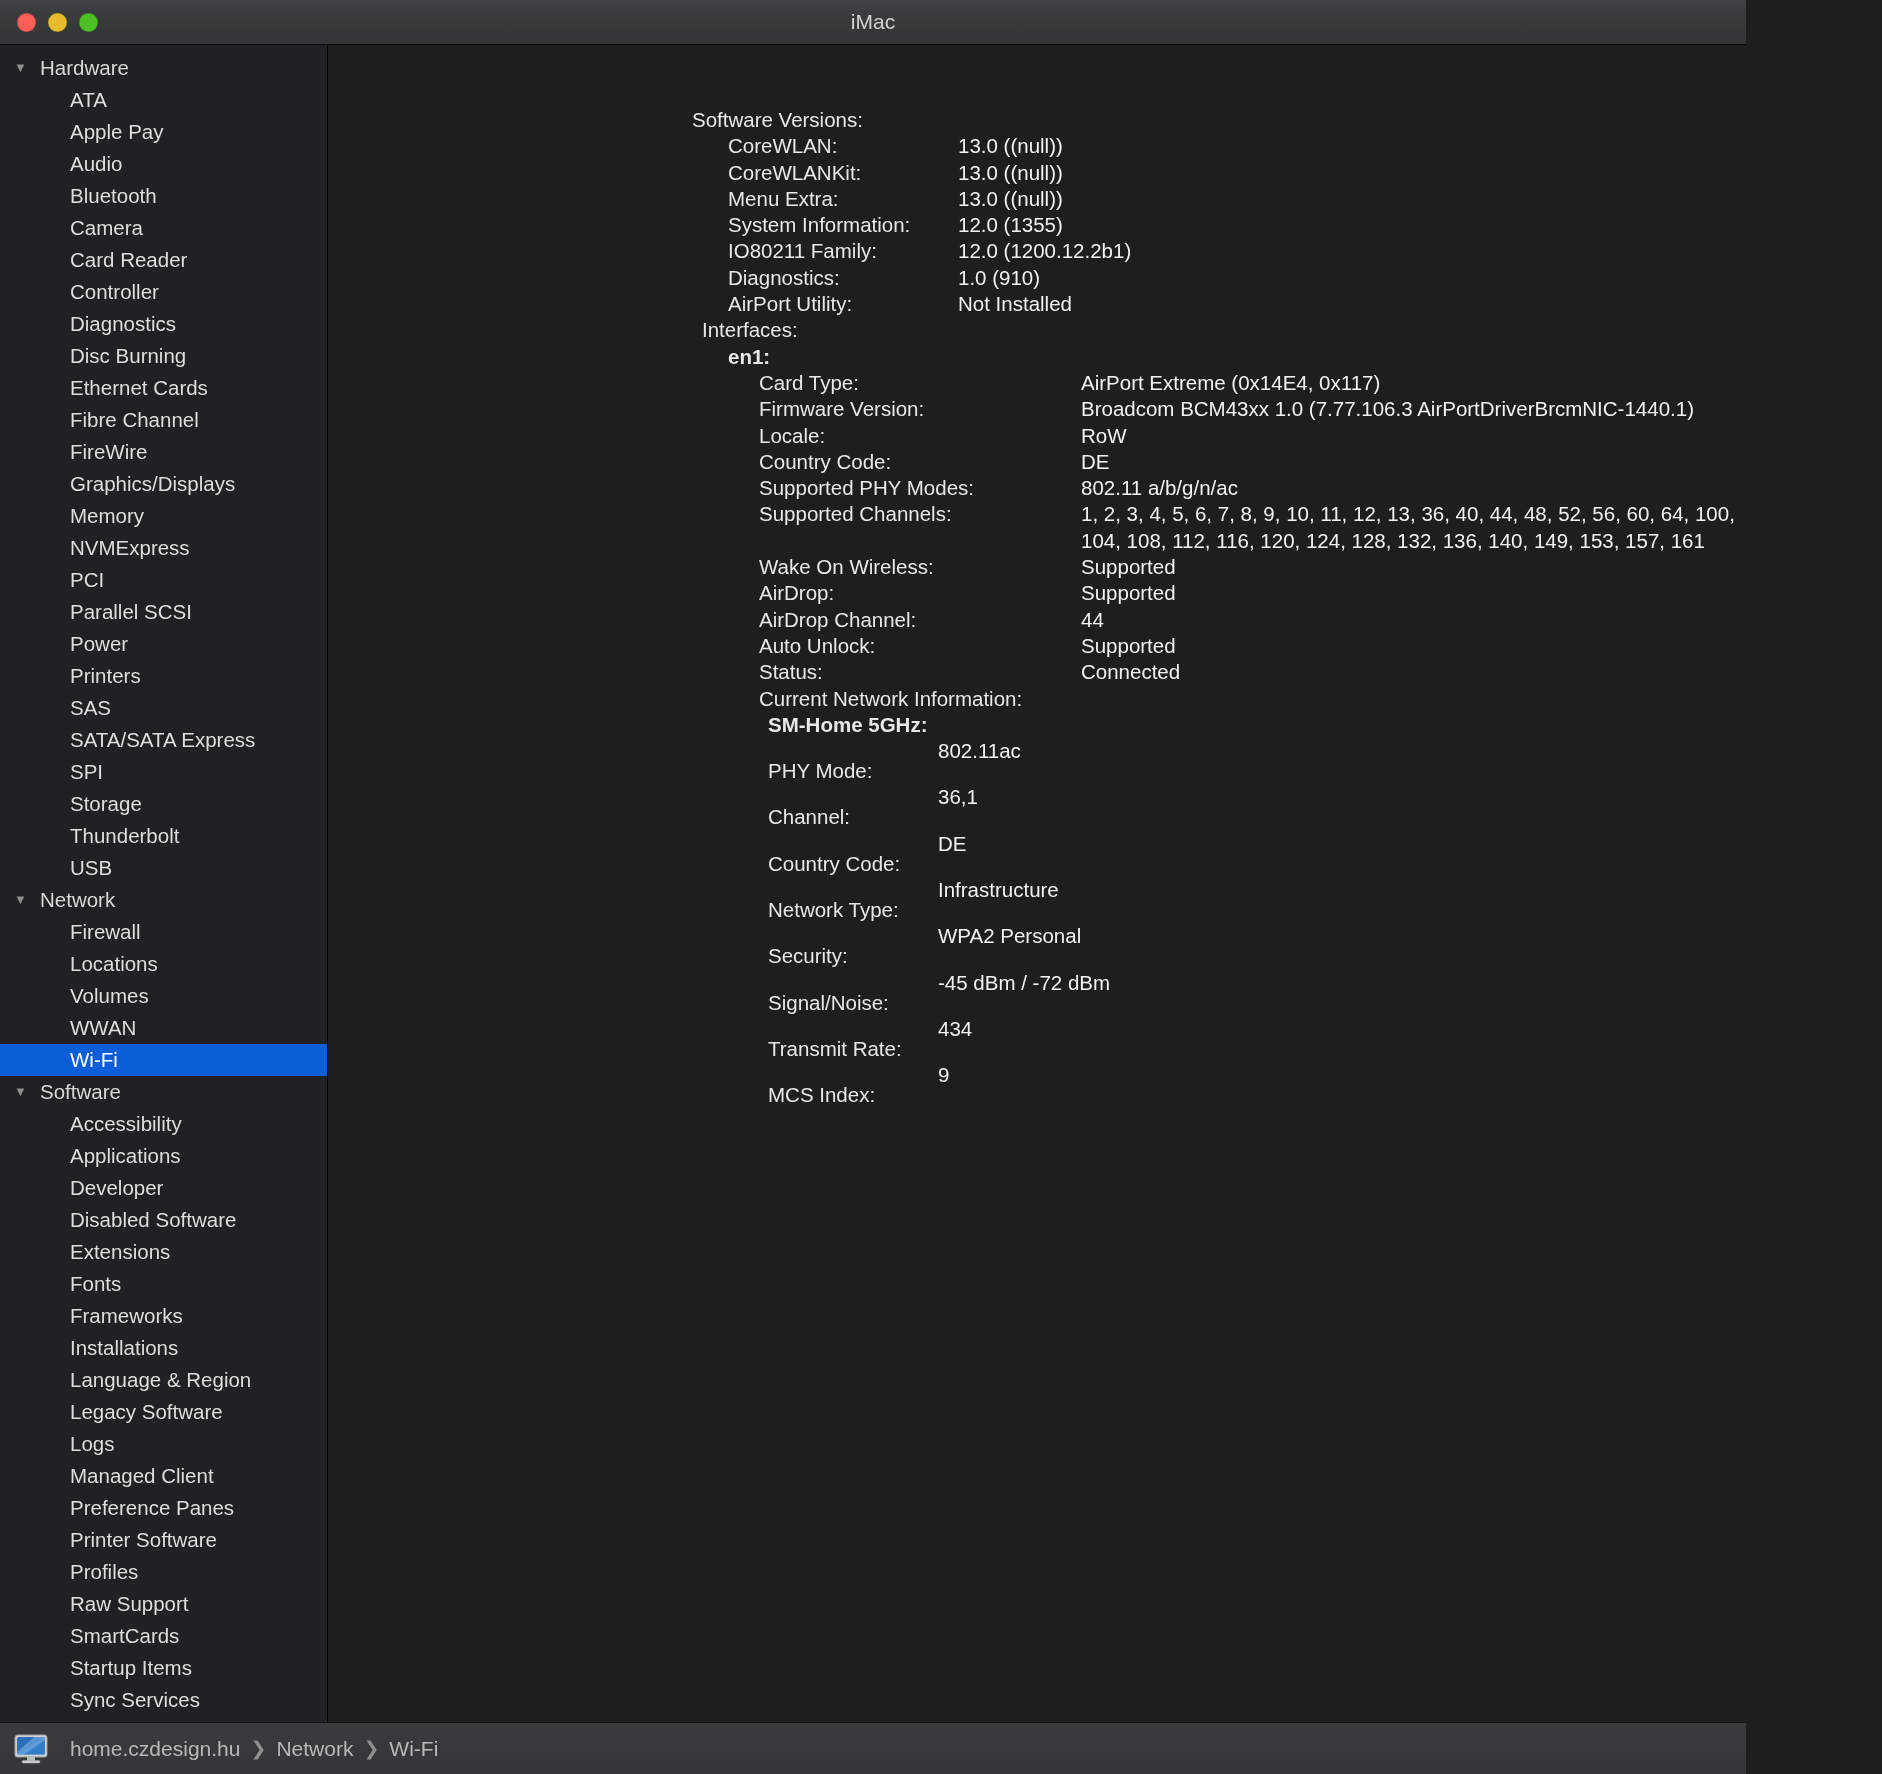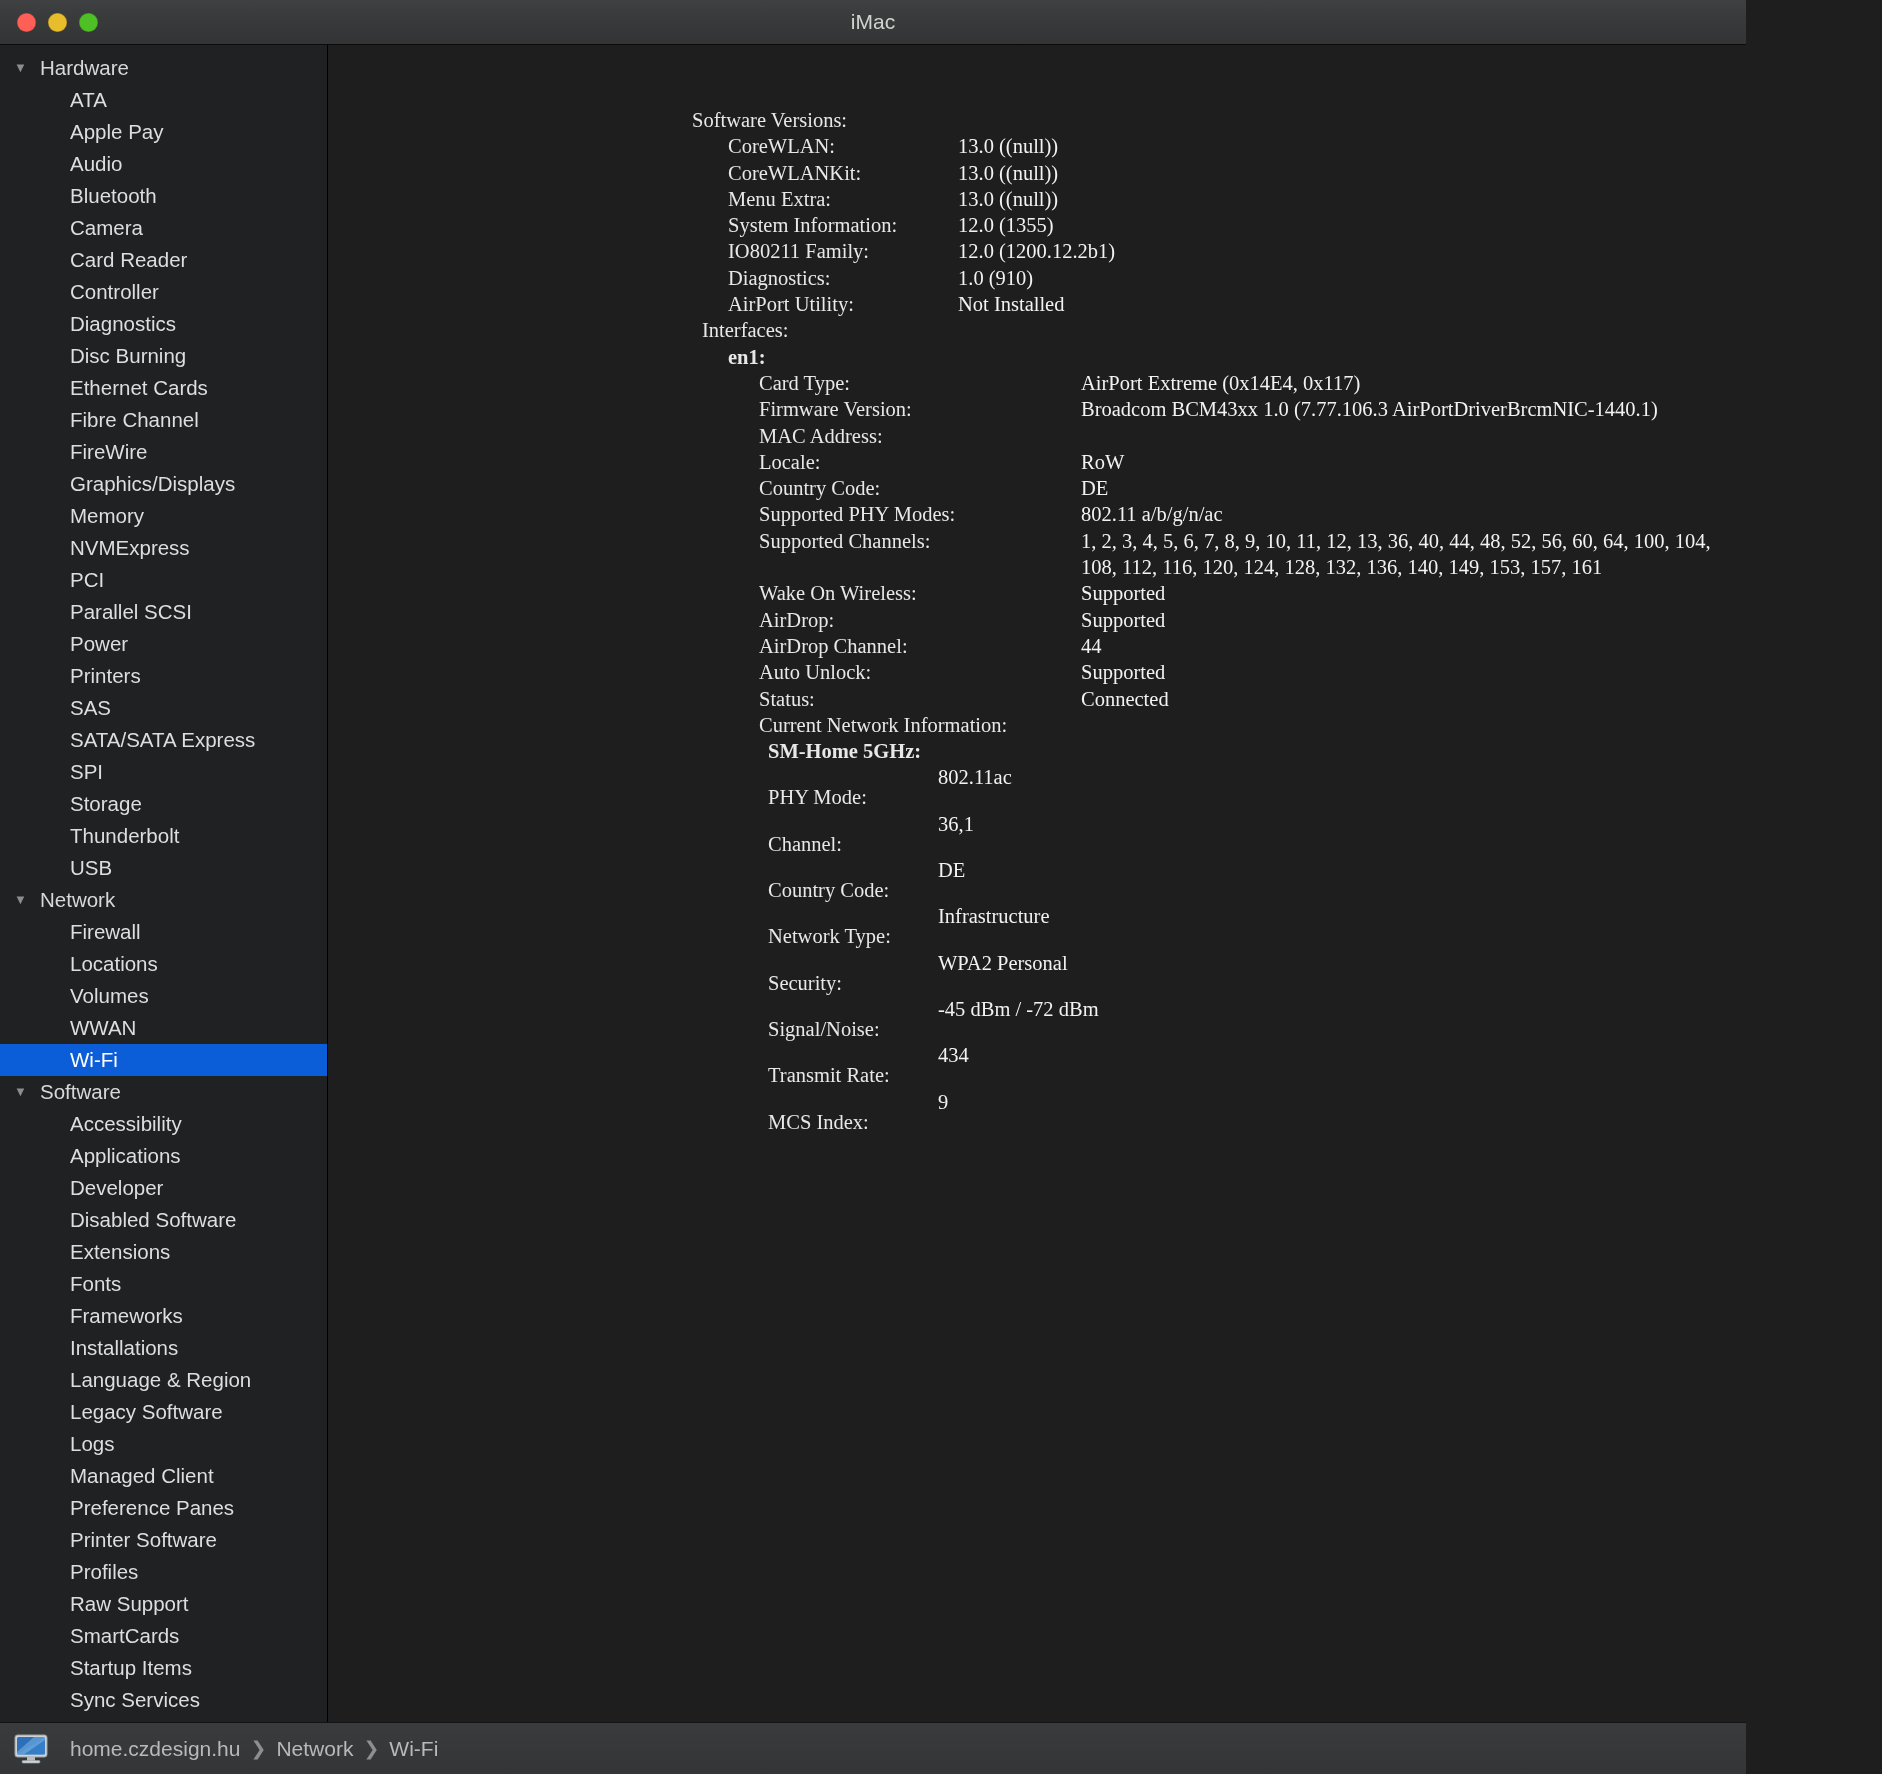--- a/index.html
+++ b/index.html
@@ -108,21 +108,20 @@
     background: #1e1e1e;
     padding: 62px 0 0 0;
     overflow: hidden;
     position: relative;
   }
   .report {
     font-size: 20.5px;
     line-height: 26.3px;
     color: #e8e8e8;
     white-space: nowrap;
-    font-family: Liberation Serif, serif;
   }
   .line { display: flex; align-items: flex-start; }
   .line .k { color: #e8e8e8; }
   .line .v { color: #f2f2f2; }
   .bold { font-weight: bold; }
 
   
   .ind-0 { padding-left: 364px; }
   .ind-1 { padding-left: 400px; }
   .ind-2 { padding-left: 374px; }
@@ -385,24 +384,20 @@
           <span class="k bold">en1:</span>
         </div>
         <div id="iface-rows">
             <div class="line ind-4">
               <span class="k col-b">Card Type:</span>
               <span class="v">AirPort Extreme  (0x14E4, 0x117)</span>
             </div>
             <div class="line ind-4">
               <span class="k col-b">Firmware Version:</span>
               <span class="v">Broadcom BCM43xx 1.0 (7.77.106.3 AirPortDriverBrcmNIC-1440.1)</span>
-            </div>
-            <div class="line ind-4">
-              <span class="k col-b">MAC Address:</span>
-              <span class="v"></span>
             </div>
             <div class="line ind-4">
               <span class="k col-b">Locale:</span>
               <span class="v">RoW</span>
             </div>
             <div class="line ind-4">
               <span class="k col-b">Country Code:</span>
               <span class="v">DE</span>
             </div>
             <div class="line ind-4">

